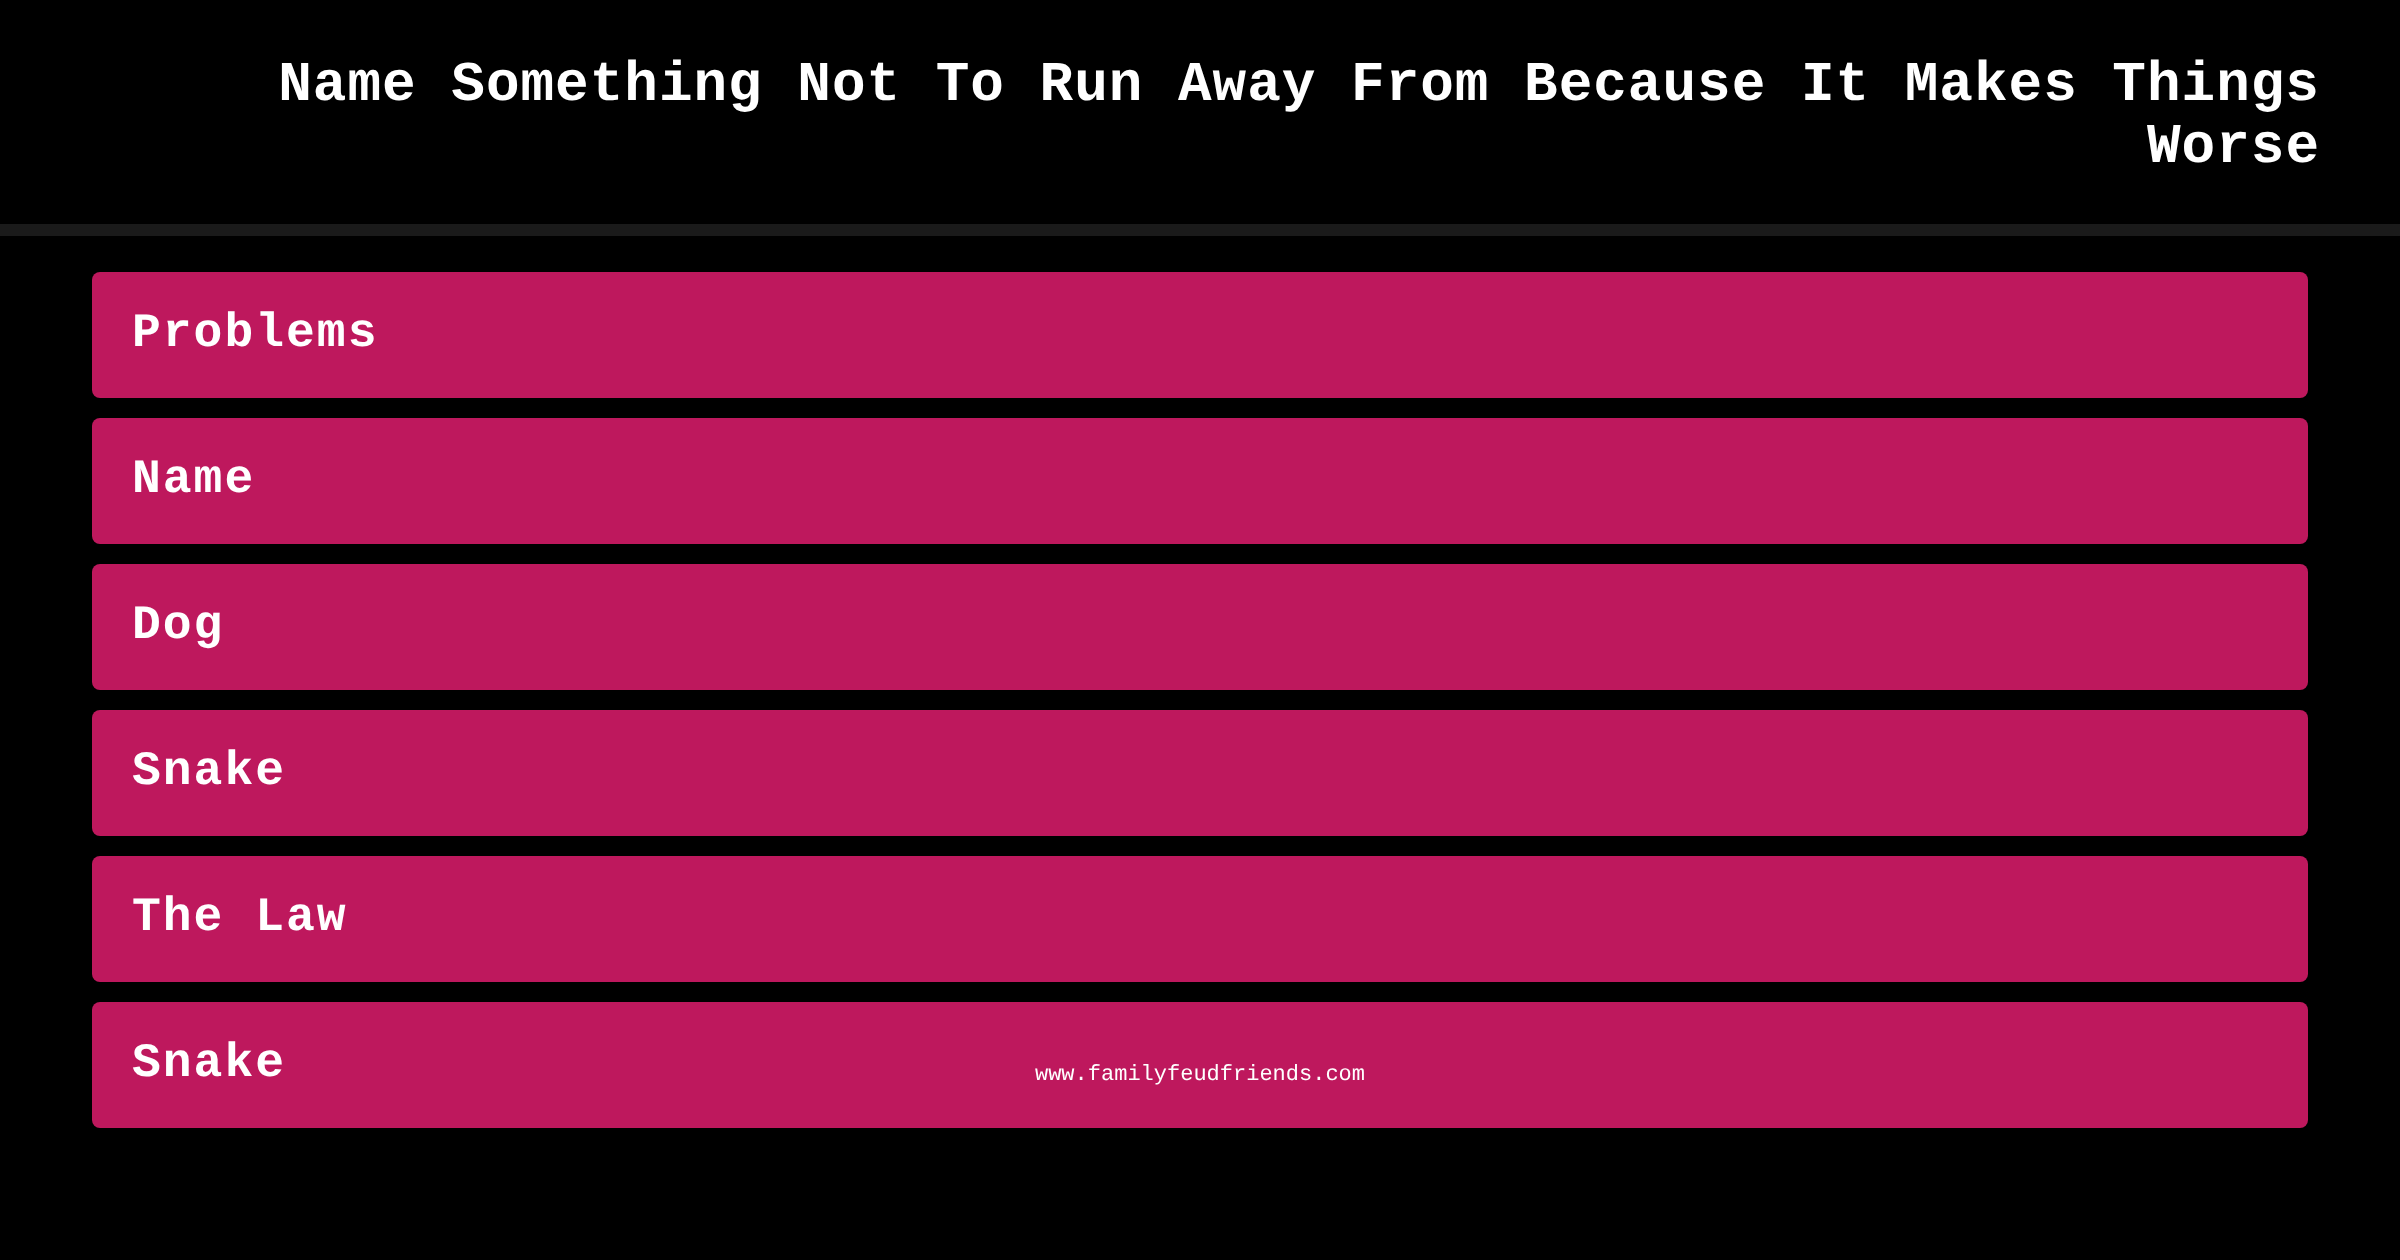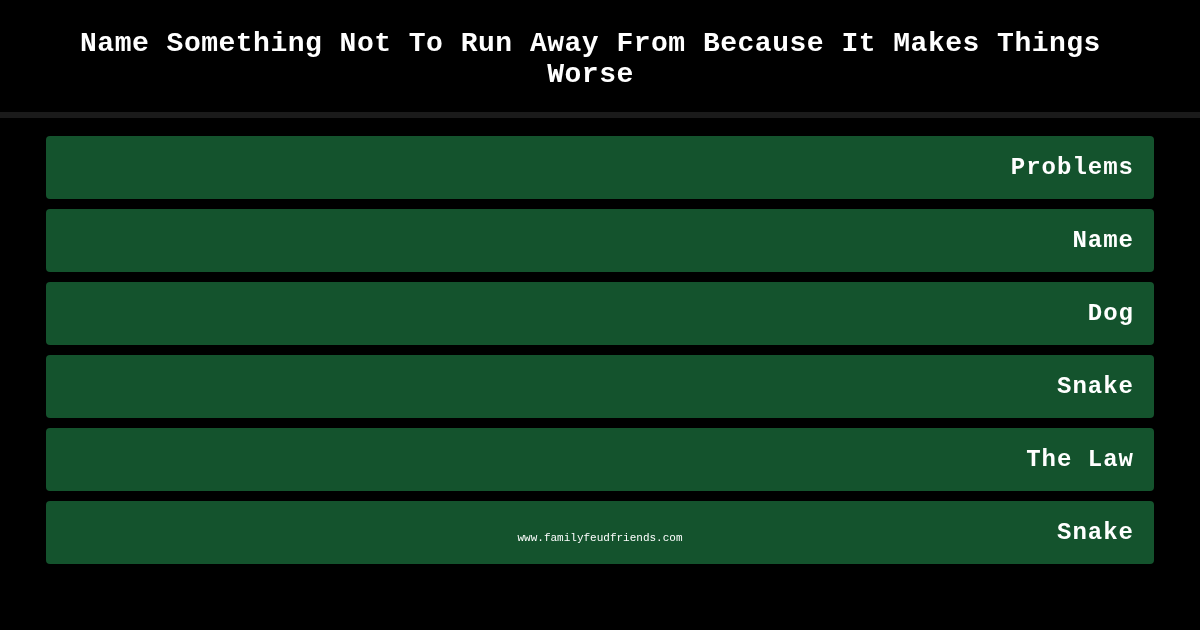--- a/index.html
+++ b/index.html
@@ -11,22 +11,22 @@
     body {
       width: 1200px;
       height: 630px;
       background-color: #000000;
       font-family: 'Courier New', Courier, monospace;
       overflow: hidden;
     }
 
     .header {
       background-color: #000000;
-      padding: 28px 59px 22px 40px;
-      text-align: center;
+      padding: 28px 40px 22px 40px;
+      text-align: right;
     }
 
     .header-title {
       color: #ffffff;
       font-size: 28px;
       font-weight: bold;
       font-family: 'Courier New', Courier, monospace;
       letter-spacing: 0.5px;
     }
 
@@ -37,24 +37,24 @@
 
     .content {
       background-color: #000000;
       padding: 18px 46px 18px 46px;
       display: flex;
       flex-direction: column;
       gap: 10px;
     }
 
     .answer-row {
-      background-color: #14532d;
+      background-color: #be185d;
       border-radius: 4px;
       padding: 18px 20px;
-      text-align: right;
+      text-align: left;
       cursor: pointer;
     }
 
     .answer-row .answer-text {
       color: #ffffff;
       font-size: 24px;
       font-weight: bold;
       font-family: 'Courier New', Courier, monospace;
       letter-spacing: 1px;
     }

